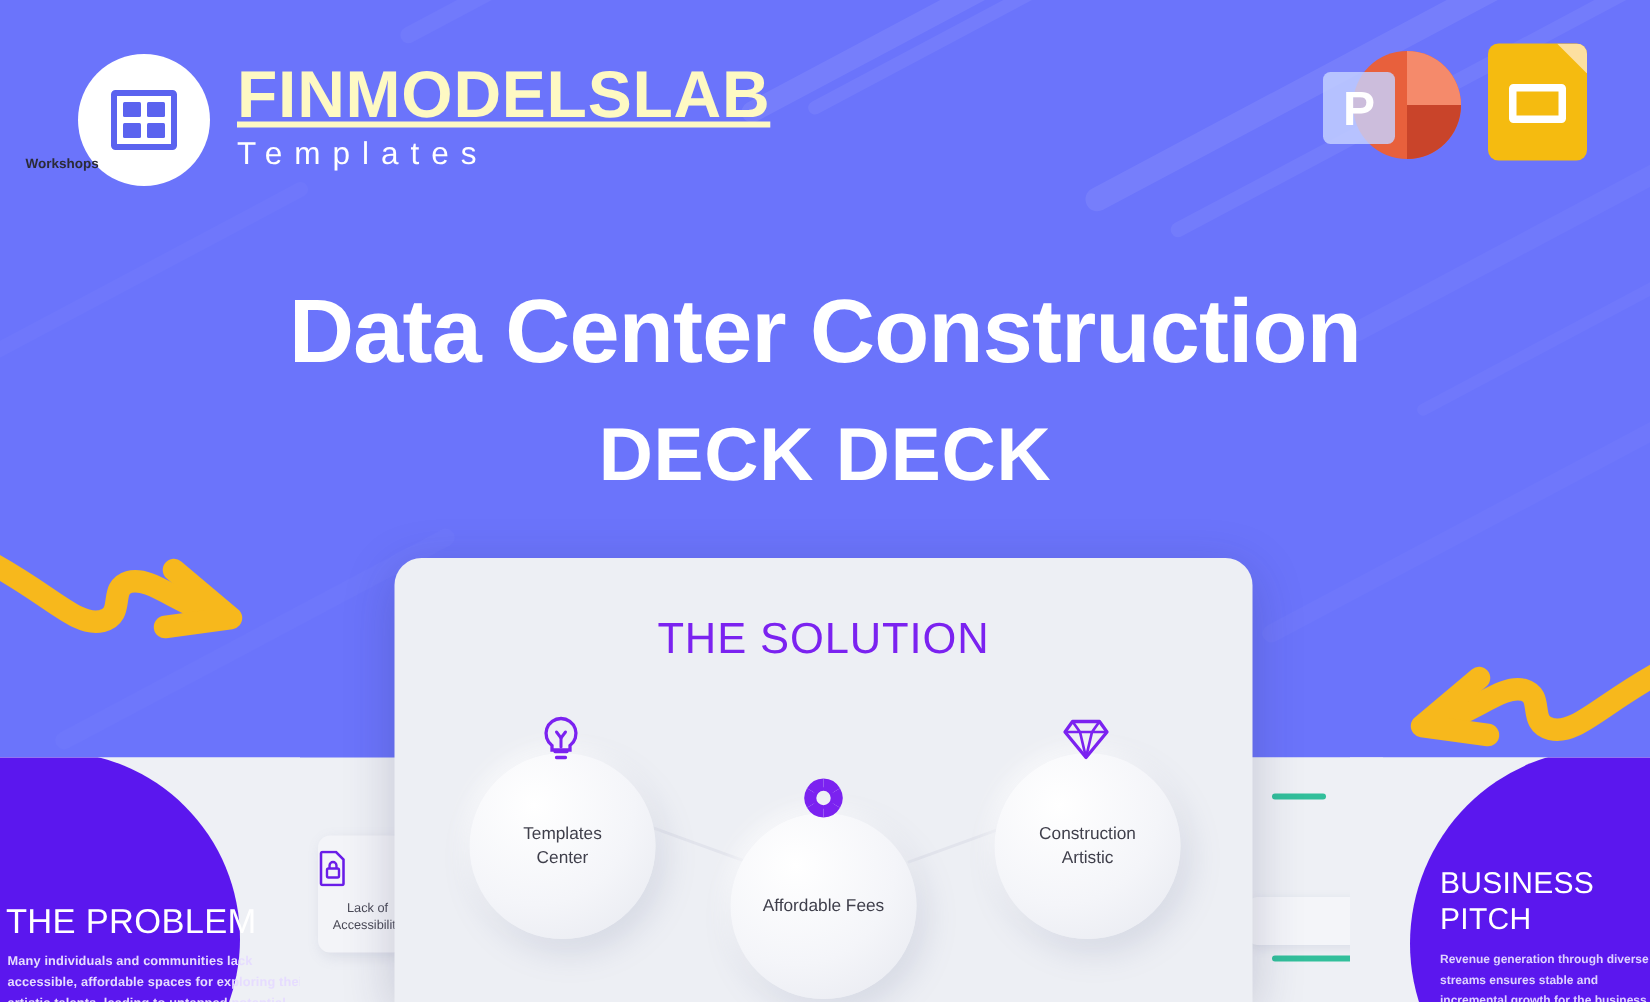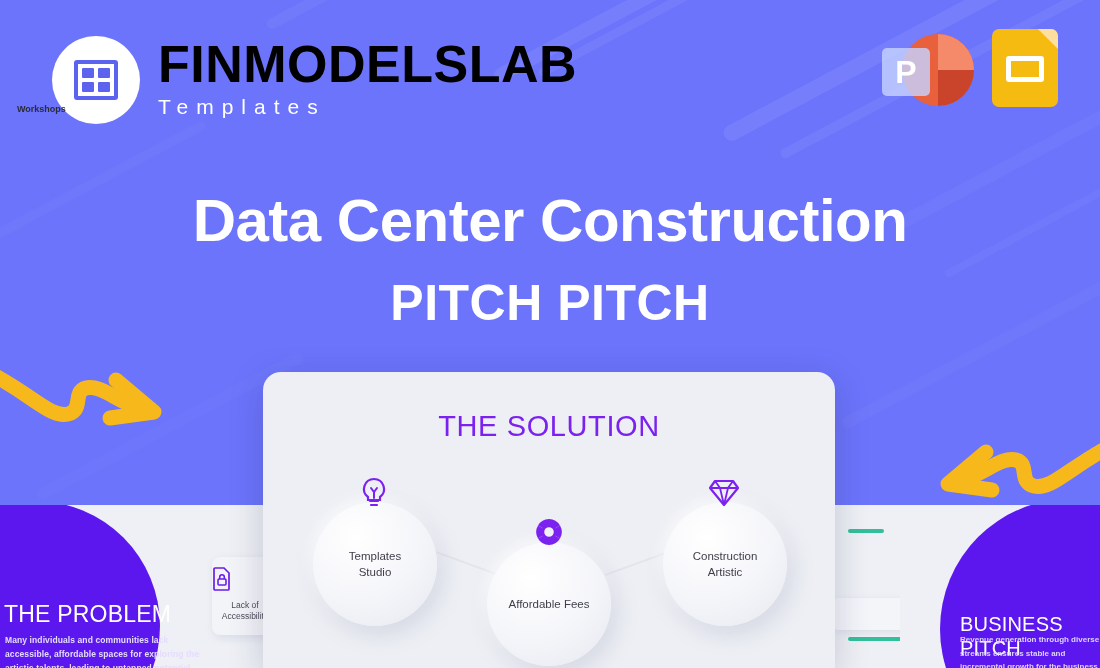--- a/index.html
+++ b/index.html
@@ -50,26 +50,27 @@
     border:4px solid #5b63ef;
     border-radius:3px;
     display:grid;
     grid-template-columns:1fr 1fr;
     grid-template-rows:1fr 1fr;
     gap:4px; padding:4px;
   }
   .logo-grid span { background:#5b63ef; border-radius:1px; display:block; }
   .logo-text { display:flex; flex-direction:column; justify-content:center; }
   .logo-name {
-    color:#000000;
-    font-size:52px;
+    color:#fef9c3;
+    font-size:44px;
     font-weight:bold;
     letter-spacing:0.5px;
     line-height:1.02;
     white-space:nowrap;
+    text-decoration:underline;
   }
   .logo-sub {
     color:#ffffff;
     font-size:21px;
     font-weight:400;
     letter-spacing:8px;
     line-height:1.5;
     white-space:nowrap;
   }
 
@@ -192,21 +193,21 @@
   .biz-blob {
     position:absolute; left:40px; top:-6px;
     width:300px; height:260px;
     background:#5b17ee;
     border-top-left-radius:190px;
     border-bottom-left-radius:190px;
   }
   .biz-title {
     position:absolute; left:60px; top:72px;
     color:#ffffff; font-size:20px; font-weight:400;
-    line-height:1.22; letter-spacing:0.2px;margin-top:35px;
+    line-height:1.22; letter-spacing:0.2px;
   }
   .biz-body {
     position:absolute; left:60px; top:128px; width:150px;
     color:#ded3ff; font-size:8px; font-weight:bold;
     line-height:1.7;
   }
 
   
   .slide-chart {
     position:absolute; left:822px; top:505px;
@@ -314,21 +315,21 @@
         </div>
     </div>
     <div class="slides-icon">
       <div class="fold"></div>
       <div class="screen"></div>
     </div>
   </div>
 
   <div class="headline">
     <div class="line1">Data Center Construction</div>
-    <div class="line2">PITCH PITCH</div>
+    <div class="line2">DECK DECK</div>
   </div>
 
   <svg class="arrow arrow-left" viewBox="0 0 184 80">
     <path d="M-6 20 C40 44, 56 66, 74 62 C90 58, 78 40, 92 36 C106 32, 124 50, 150 58" stroke="#f7b81c" stroke-width="15" stroke-linecap="round" fill="none"></path>
     <path d="M122 28 L160 60 L116 66" stroke="#f7b81c" stroke-width="15" stroke-linejoin="round" stroke-linecap="round" fill="none"></path>
   </svg>
 
   <svg class="arrow arrow-right" viewBox="0 0 184 80">
     <g transform="translate(184,0) scale(-1,1)">
       <path d="M-6 20 C40 44, 56 66, 74 62 C90 58, 78 40, 92 36 C106 32, 124 50, 150 58" stroke="#f7b81c" stroke-width="15" stroke-linecap="round" fill="none"></path>
@@ -372,21 +373,21 @@
   <div class="solution-card">
     <div class="sol-title">THE SOLUTION</div>
 
     <div class="bubbles">
       <div class="connector" style="left:168px; top:62px; width:70px; transform:rotate(20deg);"></div>
       <div class="connector" style="left:340px; top:62px; width:70px; transform:rotate(-20deg);"></div>
 
       <div class="bubble b-acc">
         <div class="btext">
           <div>Templates</div>
-          <div>Studio</div>
+          <div>Center</div>
         </div>
       </div>
       <div class="bub-icon i-acc">
         <svg width="30" height="32" viewBox="0 0 30 32">
           <path d="M15 2 a10 10 0 0 1 6 18 v3 h-12 v-3 a10 10 0 0 1 6 -18 z" fill="none" stroke="#7b22f0" stroke-width="2.2"></path>
           <path d="M11 24 h8 M12 28 h6" stroke="#7b22f0" stroke-width="2.2" stroke-linecap="round"></path>
           <path d="M12 11 l3 4 l3 -4" fill="none" stroke="#7b22f0" stroke-width="2" stroke-linecap="round"></path>
           <path d="M15 15 v6" stroke="#7b22f0" stroke-width="2" stroke-linecap="round"></path>
         </svg>
       </div>

